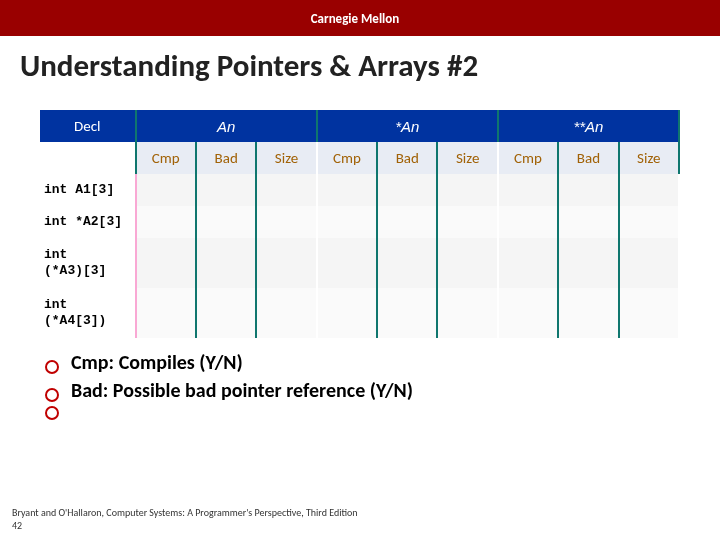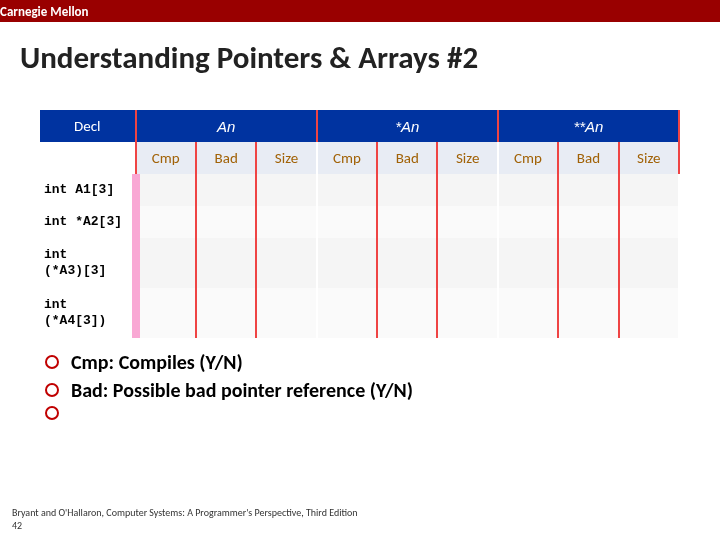--- a/index.html
+++ b/index.html
@@ -8,34 +8,34 @@
     width: 720px;
     height: 540px;
     background: #fff;
     font-family: Calibri, Arial, sans-serif;
     position: relative;
     overflow: hidden;
   }
   .topbar {
     position: absolute;
     top: 0; left: 0; right: 0;
-    height: 22px;
+    height: 36px;
     background: #990000;
     color: #fff;
     font-weight: bold;
     font-size: 13px;
     display: flex;
     align-items: center;
-    justify-content: flex-start;
+    justify-content: center;
     padding-right: 10px;
     box-sizing: border-box;
   }
   .title {
     position: absolute;
-    top: 38px;
+    top: 46px;
     left: 20px;
     font-size: 31px;
     font-weight: bold;
     color: #222;
   }
   .table-wrap {
     position: absolute;
     top: 110px;
     left: 40px;
     right: 10px;
@@ -43,21 +43,21 @@
   table {
     border-collapse: collapse;
     width: 640px;
     table-layout: fixed;
   }
   th, td {
     padding: 5px 4px;
     font-size: 14px;
     vertical-align: middle;
     height: 22px;
-    border-right: 2px solid #ef4444;
+    border-right: 2px solid #0f766e;
   }
   col.decl { width: 95px; }
   col.sub { width: 60px; }
 
   
   .hdr-top th {
     background: #0033a0;
     color: #fff;
     text-align: center;
     font-weight: normal;
@@ -90,41 +90,41 @@
   }
   tbody tr td.decl-cell {
     text-align: left;
     font-family: "Courier New", monospace;
     font-weight: bold;
     font-size: 13px;
     background: #fff;
     color: #000;
     min-height: 26px;
     line-height: 1.25;
-    border-right: 8px solid #f9a8d4;
+    border-right: 2px solid #f9a8d4;
   }
   tbody tr:nth-child(3) td.decl-cell,
   tbody tr:nth-child(4) td.decl-cell {
     height: 40px;
   }
 
   
   .grp-border-r { border-right: 2px solid #fff; }
 
   .legend {
     position: absolute;
     top: 350px;
     left: 45px;
     font-size: 20px;
     font-weight: bold;
     color: #000;
   }
   .legend .item {
     display: flex;
-    align-items: center;
+    align-items: flex-end;
     gap: 12px;
     margin-bottom: 4px;
   }
   .legend .bullet {
     width: 10px;
     height: 10px;
     border: 2px solid #c00000;
     border-radius: 50%;
     flex-shrink: 0;
   }

